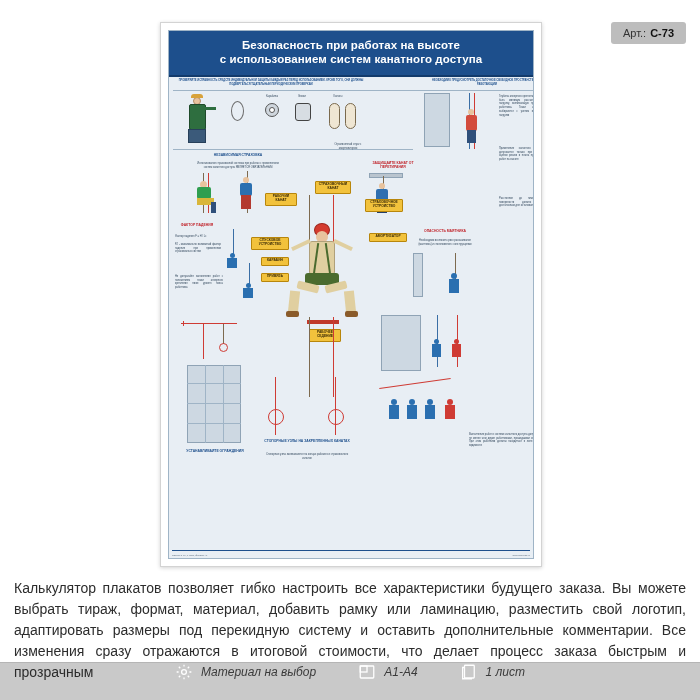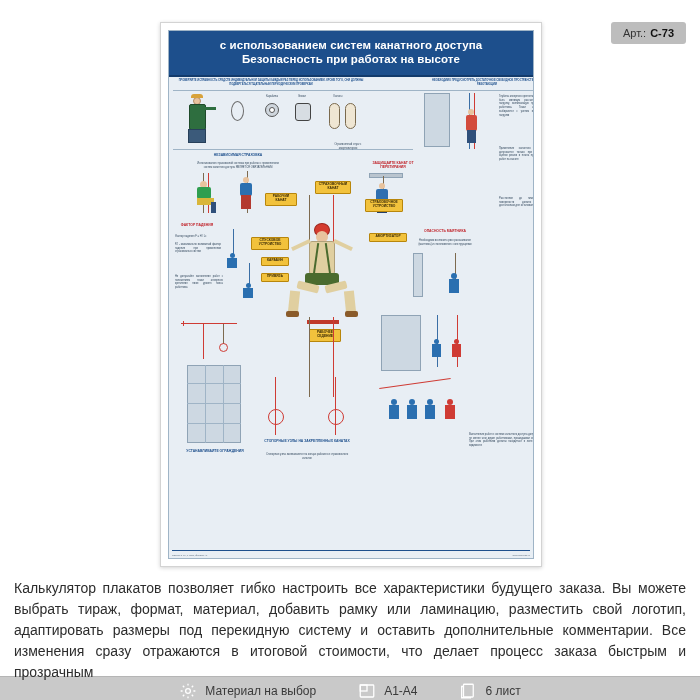--- a/index.html
+++ b/index.html
@@ -182,28 +182,29 @@
     left: 14px; right: 14px;
     top: 578px;
     font-size: 14px;
     line-height: 1.5;
     color: #2c2c2c;
     text-align: justify;
   }
 
   
   .bottombar {
-    height: 24px;
+    height: 38px;
     background: #c9c9c9;
     border-top: 1px solid #b5b5b5;
     display: flex;
-    align-items: flex-end;
+    align-items: flex-start;
     justify-content: center;
     gap: 42px;
     flex: 0 0 auto;
+    font-style: italic;
   }
   .bb-item {
     display: flex;
     align-items: center;
     gap: 8px;
     font-size: 12px;
     color: #3a3a3a;
   }
   .bb-icon { width: 18px; height: 18px; display: block; }
 </style>
@@ -217,22 +218,22 @@
 
     <div class="art-badge">
       <span>Арт.:</span>
       <b>С-73</b>
     </div>
 
     <div class="poster-wrap">
       <div class="poster">
 
         <div class="poster-header">
+          <div class="l1">Безопасность при работах на высоте</div>
           <div class="l1">с использованием систем канатного доступа</div>
-          <div class="l1">Безопасность при работах на высоте</div>
         </div>
 
         <div class="poster-body">
 
           <div class="tiny tinyc" style="left:4px; top:2px; width:196px; font-weight:bold; color:#1d4f8c;">ПРОВЕРЯЙТЕ ИСПРАВНОСТЬ СРЕДСТВ ИНДИВИДУАЛЬНОЙ ЗАЩИТЫ КАЖДЫЙ РАЗ ПЕРЕД ИСПОЛЬЗОВАНИЕМ. КРОМЕ ТОГО, ОНИ ДОЛЖНЫ ПОДВЕРГАТЬСЯ ТЩАТЕЛЬНЫМ ПЕРИОДИЧЕСКИМ ПРОВЕРКАМ</div>
           <div class="tiny tinyc" style="left:262px; top:2px; width:112px; font-weight:bold; color:#1d4f8c;">НЕОБХОДИМО ПРЕДУСМОТРЕТЬ ДОСТАТОЧНОЕ СВОБОДНОЕ ПРОСТРАНСТВО ПОД РАБОТАЮЩИМ</div>
 
           <div class="hline" style="left:4px; top:13px; width:370px;"></div>
 
           <div class="fig">
@@ -439,17 +440,17 @@
       <span>А1-А4</span>
     </div>
 
     <div class="bb-item">
       <span>
         <svg class="bb-icon" viewBox="0 0 24 24" fill="none" stroke="#ffffff" stroke-width="1.7">
           <rect x="6" y="3" width="13" height="17" rx="1"></rect>
           <path d="M6 6H3.5v15H16"></path>
         </svg>
       </span>
-      <span>6 лист</span>
+      <span>1 лист</span>
     </div>
 
   </div>
 </div>
 
 </body></html>

